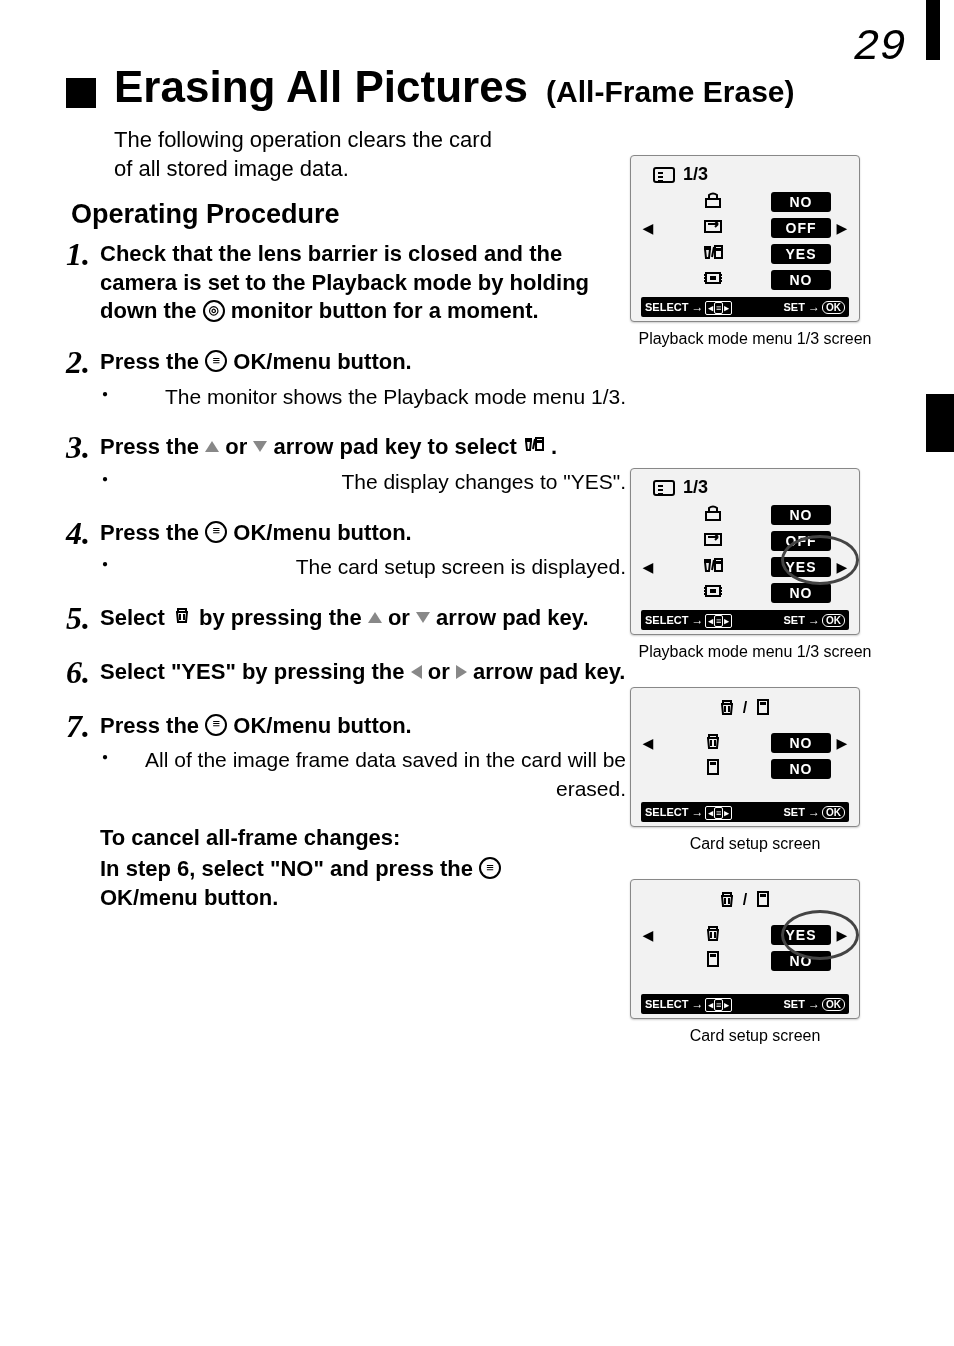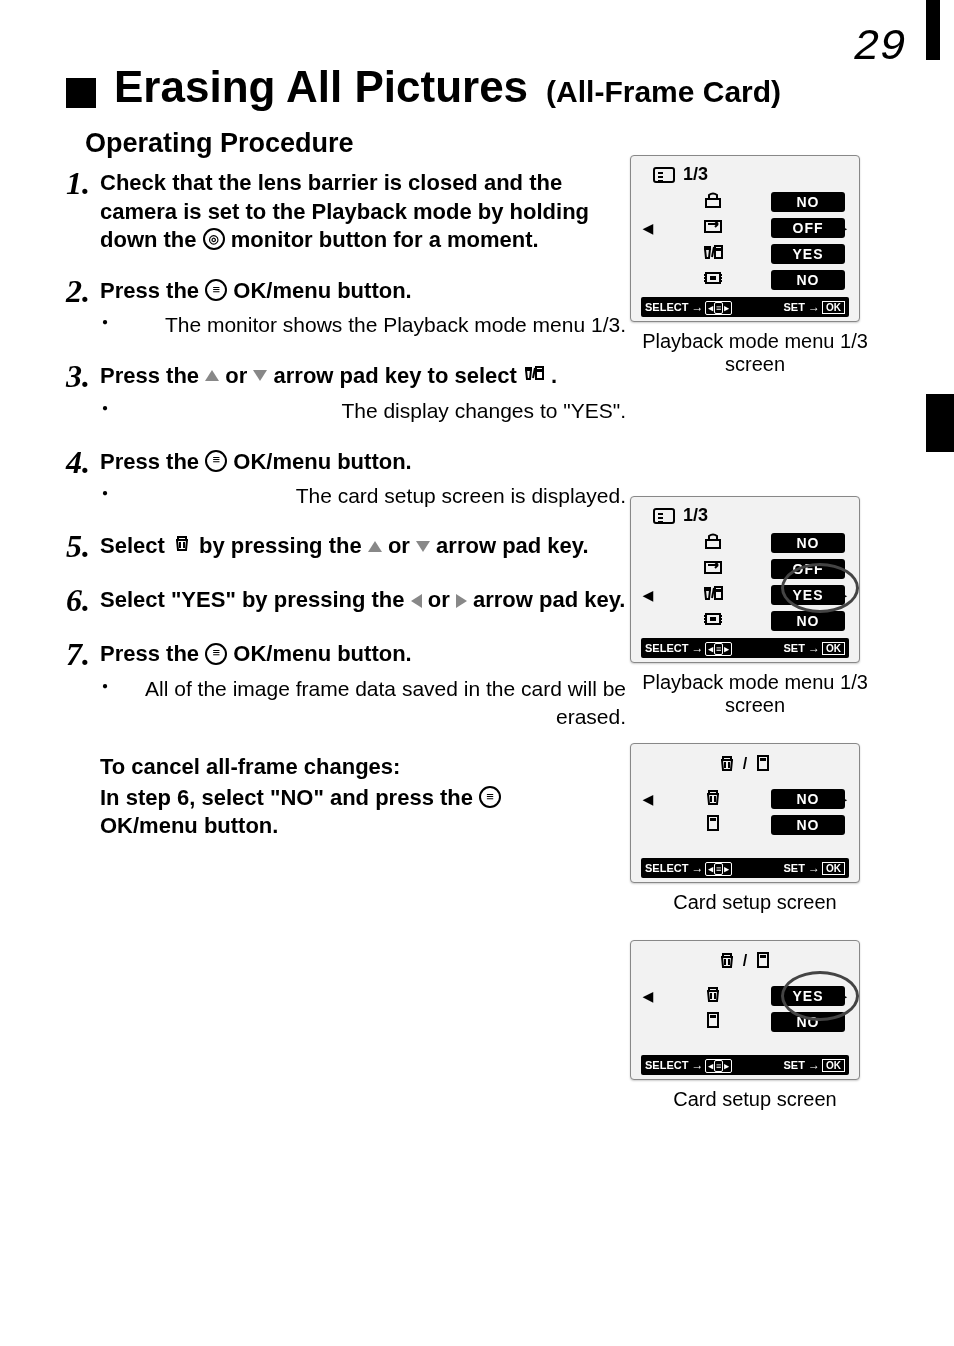--- a/index.html
+++ b/index.html
@@ -72,21 +72,21 @@
   }
   .intro {
     margin-top: 14px;
     margin-left: 48px;
     font-size: 22px;
     line-height: 1.3;
     max-width: 400px;
   }
   .op-proc {
     margin-top: 16px;
-    margin-left: 19px;
+    margin-left: 5px;
     font-family: "Arial Narrow", Arial, sans-serif;
     font-stretch: condensed;
     font-weight: 700;
     font-size: 27px;
   }
   .steps {
     margin-top: 10px;
   }
   .step {
     display: flex;
@@ -201,46 +201,46 @@
     box-shadow: 0 4px 0 #000, 0 8px 0 #000;
   }
   .lcd-row {
     display:flex; align-items:center; height:26px;
   }
   .lcd-row .arrow-col { width:14px; text-align:center; color:#000; font-size:14px; }
   .lcd-row .icon-col { flex:1; text-align:center; }
   .lcd-row .val-col { width:64px; }
   .pill {
     display:flex; align-items:center; justify-content:center;
-    background:#000; color:#fff; height:20px; width:74px;
+    background:#000; color:#fff; height:20px; width:60px;
     border-radius:3px; font-weight:700; font-size:14px; letter-spacing:1px;
   }
   .circle-mark {
     position:absolute; border:3px solid #444; border-radius:50%;
     pointer-events:none;
   }
   .lcd-footer {
     margin-top:4px;
     background:#000; color:#fff;
     height:20px; display:flex; align-items:center;
     font-size:11px; font-weight:700; padding:8px 4px;
     justify-content: space-between;
     border-radius:2px;
   }
   .lcd-footer .arrow { font-size:12px; }
   .ok-box {
-    display:inline-block; border:1px solid #fff; padding:0 3px; border-radius:0;
+    display:inline-block; border:1px solid #fff; padding:0 3px; border-radius:6px;
     font-size:10px; margin-left:2px;
   }
   .pad-box {
     display:inline-flex; border:1px solid #fff; padding:0 2px; border-radius:2px;
     font-size:9px; margin-left:2px; align-items:center; gap:1px;
   }
   .caption {
-    text-align:center; font-size:20px; margin-top:8px;
+    text-align:center; font-size:16px; margin-top:8px;
   }
 
   
   .cs-header {
     text-align:center; font-weight:700; padding:2px 0 4px 0;
   }
 
   
   .screens .s2 { margin-top: 120px; position:relative; }
   .screens .s3 { margin-top: 10px; position:relative; }
@@ -252,23 +252,24 @@
 <body>
 
 <div class="tab-notch"></div>
 <div class="page-num">29</div>
 <div class="side-tab"></div>
 
 <div class="content">
   <div class="title-row">
     <div class="title-square"></div>
     <span class="title-main">Erasing All Pictures</span>
-    <span class="title-sub">(All-Frame Card)</span>
+    <span class="title-sub">(All-Frame Erase)</span>
   </div>
 
+  <div class="intro">The following operation clears the card of all stored image data.</div>
 
   <div class="op-proc">Operating Procedure</div>
 
   <div class="steps" id="steps">
       <div class="step">
         <div class="step-num">1<span class="step-dot">.</span></div>
         <div class="step-body">
           <div class="step-head">Check that the lens barrier is closed and the camera is set to the Playback mode by holding down the <span class="glyph circ-glyph mon-circ"></span> monitor button for a moment.</div>
         </div>
       </div>

